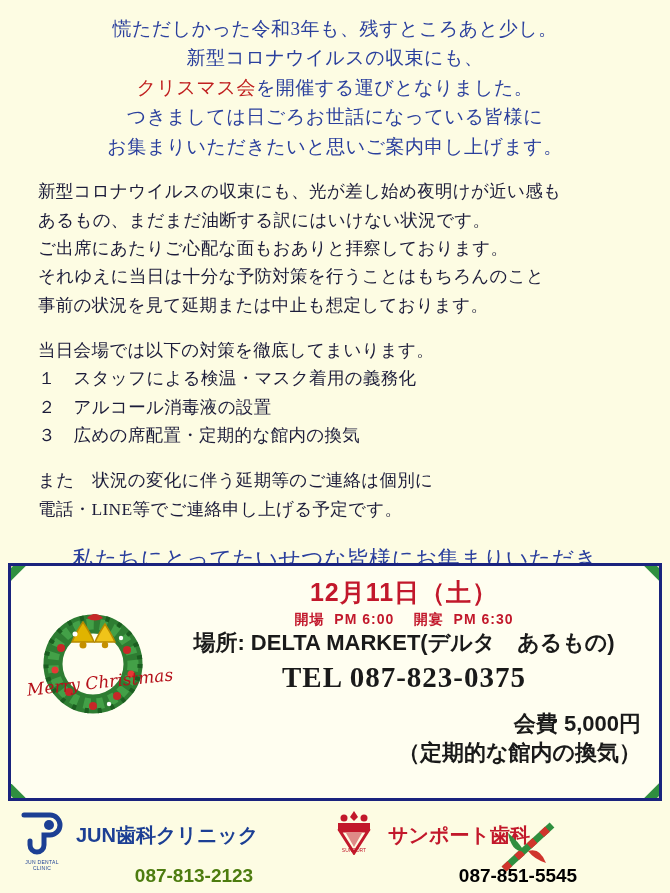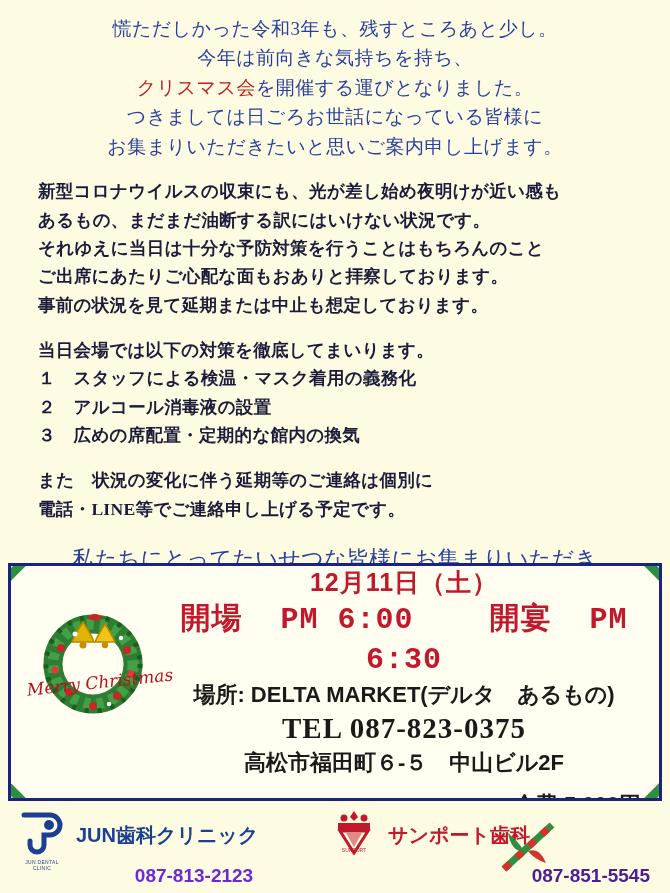--- a/index.html
+++ b/index.html
@@ -34,21 +34,21 @@
   .xmas-red { color: #c02020; }
 
   
   .body-text {
     color: #1c1c3a;
     font-size: 17.5px;
     line-height: 1.62;
     padding: 16px 30px 0 38px;
     letter-spacing: 0.3px;
   }
-  .para { margin: 0 0 0 0; font-weight: bold; }
+  .para { margin: 0 0 0 0; }
   .spacer { height: 17px; }
   .list-line { white-space: pre; }
 
   
   .closing {
     color: #2a3f9d;
     font-size: 22px;
     line-height: 1.6;
     text-align: center;
     padding: 18px 20px 0 20px;
@@ -128,31 +128,31 @@
     color: #b5121b;
     font-style: italic;
     font-size: 17px;
     font-family: "DejaVu Serif", serif;
     transform: rotate(-6deg);
   }
 
   .event-lines {
     position: absolute;
     left: 150px;
-    top: 0;
+    top: 10px;
     right: 12px;
     text-align: center;
     color: #1a1a1a;
     font-size: 22px;
     line-height: 1.34;
     font-family: "Liberation Sans", sans-serif;
     font-weight: bold;
   }
   .ev-date { color: #c2182b; font-size: 25px; letter-spacing: 1px; }
-  .ev-time { color: #c2182b; font-size: 30px; letter-spacing: 1px; font-family: Liberation Mono, monospace; }
+  .ev-time { color: #c2182b; font-size: 14px; letter-spacing: 1px; }
   .ev-place { font-size: 22px; }
   .ev-tel { font-size: 29px; letter-spacing: 1px; font-family: Liberation Serif, serif; }
   .ev-addr { font-size: 22px; }
   .ev-fee {
     text-align: right;
     font-size: 22px;
     padding-right: 6px;
     margin-top: 12px;
   }
   .ev-fee-note {
@@ -187,22 +187,22 @@
   }
   .clinic.left .clinic-name { color: #1c3f94; }
   .clinic.right .clinic-name { color: #c2182b; }
   .clinic-phone {
     font-size: 19px;
     font-weight: bold;
     font-family: "Liberation Sans", sans-serif;
     text-align: center;
     margin-top: 4px;
   }
-  .clinic.left .clinic-phone { color: #6d28d9; padding-left: 52px; }
-  .clinic.right .clinic-phone { color: #4c1d95; padding-left: 56px; text-align: right; }
+  .clinic.left .clinic-phone { color: #4d7c0f; padding-left: 52px; }
+  .clinic.right .clinic-phone { color: #000000; padding-left: 56px; }
   .logo-box { width: 48px; height: 52px; flex: 0 0 48px; }
   .logo-cap {
     font-size: 5px;
     color: #1c3f94;
     text-align: center;
     letter-spacing: 0.3px;
     font-family: "Liberation Sans", sans-serif;
   }
   .ribbon {
     position: absolute;
@@ -212,32 +212,32 @@
     height: 60px;
   }
 </style>
 </head>
 <body>
 
 <div class="page">
 
   <div class="intro">
     <div class="line">慌ただしかった令和3年も、残すところあと少し。</div>
-    <div class="line">今年は前向きな気持ちを持ち、</div>
+    <div class="line">新型コロナウイルスの収束にも、</div>
     <div class="line"><span class="xmas-red">クリスマス会</span><span>を開催する運びとなりました。</span></div>
     <div class="line">つきましては日ごろお世話になっている皆様に</div>
     <div class="line">お集まりいただきたいと思いご案内申し上げます。</div>
   </div>
 
   <div class="body-text">
     <div class="para">
       <div>新型コロナウイルスの収束にも、光が差し始め夜明けが近い感も</div>
       <div>あるもの、まだまだ油断する訳にはいけない状況です。</div>
+      <div>ご出席にあたりご心配な面もおありと拝察しております。</div>
       <div>それゆえに当日は十分な予防対策を行うことはもちろんのこと</div>
-      <div>ご出席にあたりご心配な面もおありと拝察しております。</div>
       <div>事前の状況を見て延期または中止も想定しております。</div>
     </div>
 
     <div class="spacer"></div>
 
     <div class="para">
       <div>当日会場では以下の対策を徹底してまいります。</div>
       <div class="list-line">１　スタッフによる検温・マスク着用の義務化</div>
       <div class="list-line">２　アルコール消毒液の設置</div>
       <div class="list-line">３　広めの席配置・定期的な館内の換気</div>
@@ -313,21 +313,20 @@
 
     <div class="event-lines">
       <div class="ev-date">12月11日（土）</div>
       <div class="ev-time">
         <span>開場</span>&nbsp;&nbsp;<span>PM 6:00</span>&nbsp;&nbsp;&nbsp;&nbsp;<span>開宴</span>&nbsp;&nbsp;<span>PM 6:30</span>
       </div>
       <div class="ev-place">
         <span>場所:</span>&nbsp;<span>DELTA MARKET(デルタ　あるもの)</span>
       </div>
       <div class="ev-tel">TEL  087-823-0375</div>
-      <div class="ev-addr">高松市福田町６-５　中山ビル2F</div>
       <div class="ev-fee">会費  5,000円</div>
       <div class="ev-fee-note">（定期的な館内の換気）</div>
     </div>
   </div>
 
   <div class="footer">
 
     <div class="clinic left">
       <div class="clinic-row">
         <div class="logo-box">

